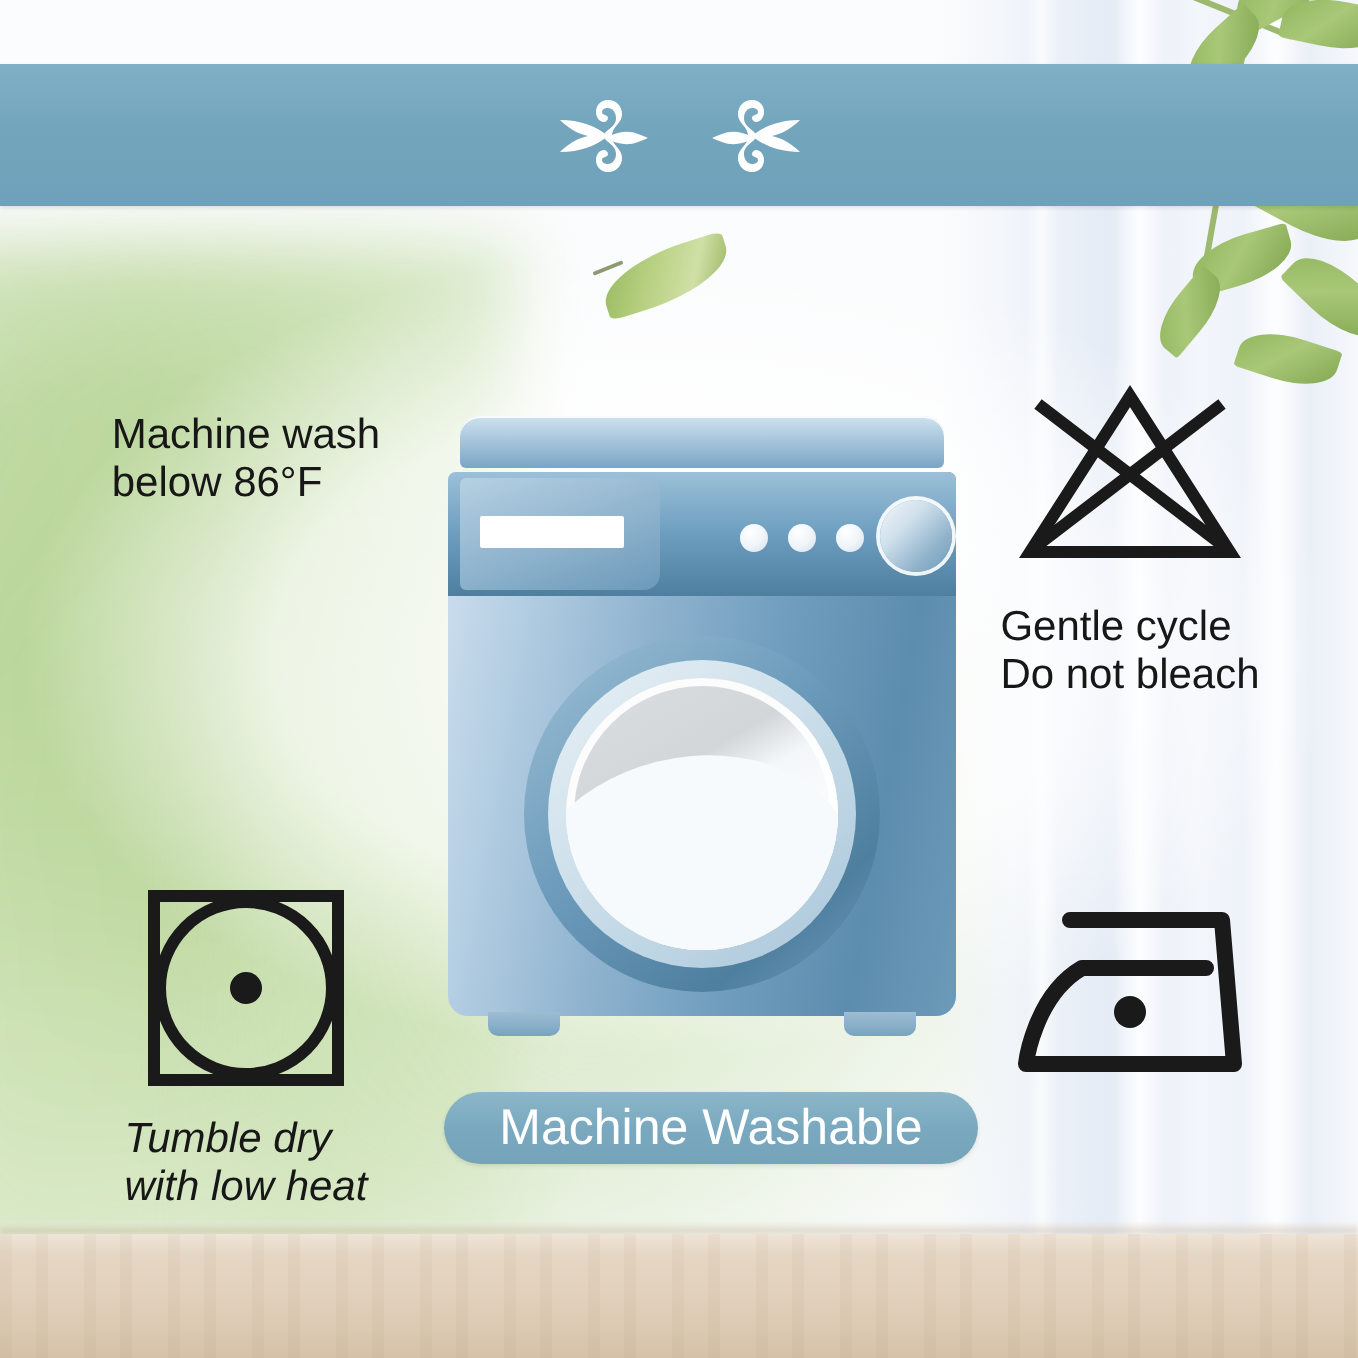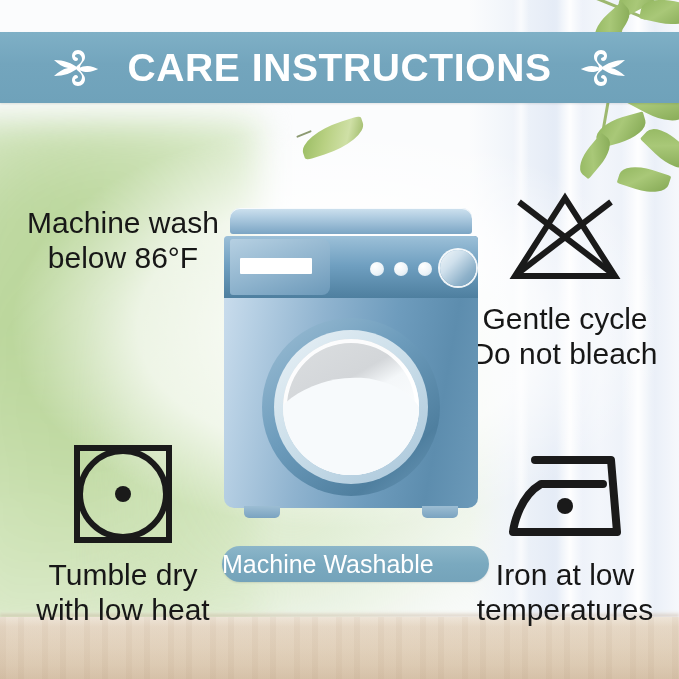--- a/index.html
+++ b/index.html
@@ -186,29 +186,29 @@
     width: 210px;
   }
   .cell .sym {
     height: 108px;
     display: flex;
     align-items: center;
     justify-content: center;
   }
   .cell .cap {
     margin-top: 10px;
-    text-align: center;
+    text-align: left;
     color: #171717;
-    font-size: 30px;
+    font-size: 21px;
     line-height: 1.16;
     white-space: pre-line;
   }
   #cell-wash   { left: 18px;  top: 196px; }
   #cell-bleach { left: 460px; top: 184px; }
-  #cell-dry    { left: 18px;  top: 440px; }
+  #cell-dry    { left: 18px;  top: 440px; font-style: italic; }
   #cell-iron   { left: 460px; top: 440px; }
 
   .tubtext {
     font-size: 27px;
     font-weight: 700;
     fill: #141414;
     font-family: "Liberation Sans", sans-serif;
   }
 
   
@@ -346,20 +346,21 @@
   #pill {
     position: absolute;
     left: 222px;
     top: 546px;
     width: 267px;
     height: 36px;
     border-radius: 18px;
     background: linear-gradient(180deg, #8cb6c9 0%, #7aa9bf 50%, #74a3ba 100%);
     display: flex;
     align-items: center;
+    justify-content: center;
     box-shadow: 0 1px 2px rgba(0,0,0,.10);
   }
   #pill .pill-label {
     color: #ffffff;
     font-size: 25px;
     line-height: 1;
     white-space: nowrap;
   }
 </style>
 </head>
@@ -399,21 +400,20 @@
     <svg viewBox="0 0 62 46" width="62" height="46" aria-hidden="true">
       <g fill="#ffffff">
         <path d="M41 23c0-5 5-6 5-11 0-4-3-7-7-7-4 0-6 3-6 6 0 3 2 5 4 5 1 0 2-1 2-2 0-2-3-1-3-3 0-1 1-2 3-2 2 0 4 2 4 5 0 5-6 6-6 9z"></path>
         <path d="M41 23c0 5 5 6 5 11 0 4-3 7-7 7-4 0-6-3-6-6 0-3 2-5 4-5 1 0 2 1 2 2 0 2-3 1-3 3 0 1 1 2 3 2 2 0 4-2 4-5 0-5-6-6-6-9z"></path>
         <path d="M40 23c4-2 9-3 14-1 3 1 5 2 5 2s-2 1-5 2c-5 2-10 1-14-1z"></path>
         <path d="M39 23c-6-5-14-8-24-8 4 4 9 7 14 8-5 1-10 4-14 8 10 0 18-3 24-8z"></path>
       </g>
     </svg>
   </span>
 
-  <span class="banner-title">CARE INSTRUCTIONS</span>
 
   <span class="fleur">
     <svg viewBox="0 0 62 46" width="62" height="46" aria-hidden="true">
       <g fill="#ffffff" transform="translate(62,0) scale(-1,1)">
         <path d="M41 23c0-5 5-6 5-11 0-4-3-7-7-7-4 0-6 3-6 6 0 3 2 5 4 5 1 0 2-1 2-2 0-2-3-1-3-3 0-1 1-2 3-2 2 0 4 2 4 5 0 5-6 6-6 9z"></path>
         <path d="M41 23c0 5 5 6 5 11 0 4-3 7-7 7-4 0-6-3-6-6 0-3 2-5 4-5 1 0 2 1 2 2 0 2-3 1-3 3 0 1 1 2 3 2 2 0 4-2 4-5 0-5-6-6-6-9z"></path>
         <path d="M40 23c4-2 9-3 14-1 3 1 5 2 5 2s-2 1-5 2c-5 2-10 1-14-1z"></path>
         <path d="M39 23c-6-5-14-8-24-8 4 4 9 7 14 8-5 1-10 4-14 8 10 0 18-3 24-8z"></path>
       </g>
     </svg>
@@ -449,22 +449,20 @@
 with low heat</div>
 </div>
 
 <div class="cell" id="cell-iron">
   <div class="sym">
     <svg viewBox="0 0 124 96" width="124" height="96" aria-hidden="true">
       <path d="M32 14 L108 14 L114 86 L10 86 C10 86, 14 52, 38 38 L100 38" fill="none" stroke="#1a1a1a" stroke-width="8" stroke-linejoin="round" stroke-linecap="round"></path>
       <circle cx="62" cy="60" r="8" fill="#1a1a1a"></circle>
     </svg>
   </div>
-  <div class="cap">Iron at low
-temperatures</div>
 </div>
 
 <div id="washer">
   <div class="wm-top"></div>
   <div class="wm-body"></div>
   <div class="wm-panel"></div>
   <div class="wm-drawer"></div>
   <div class="wm-drawer-slot"></div>
   <div class="wm-dot wm-dot-1"></div>
   <div class="wm-dot wm-dot-2"></div>

